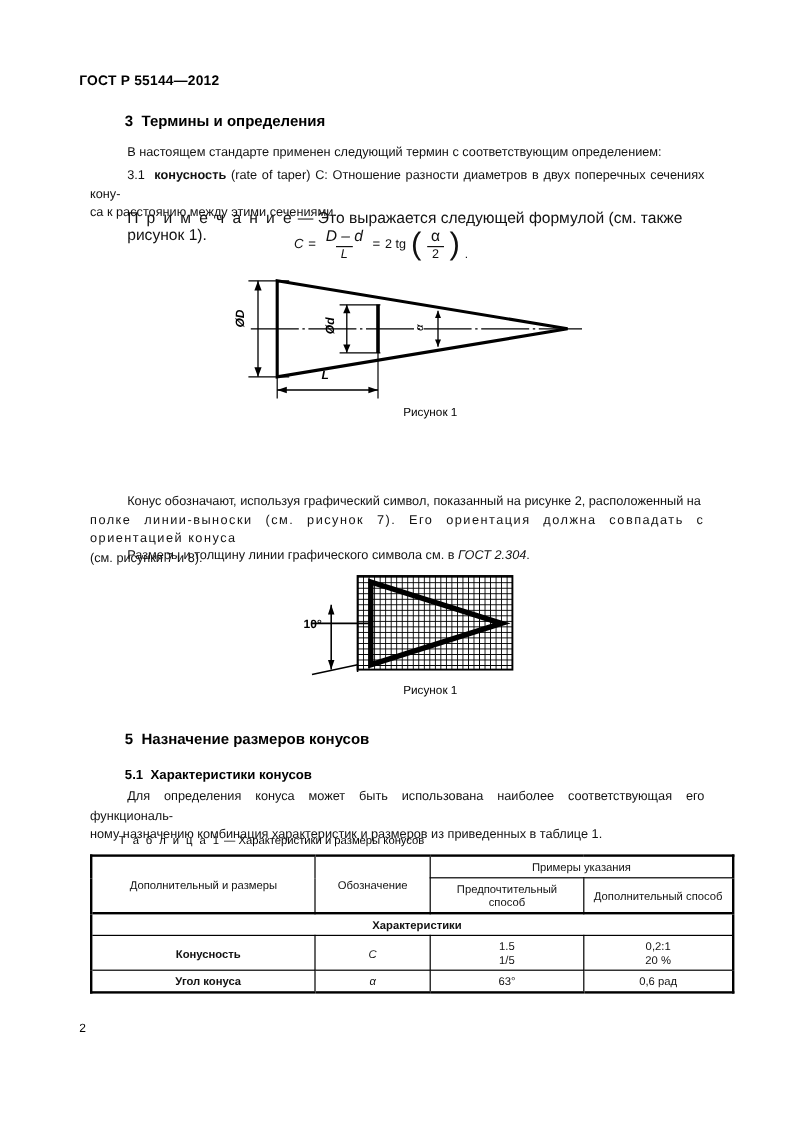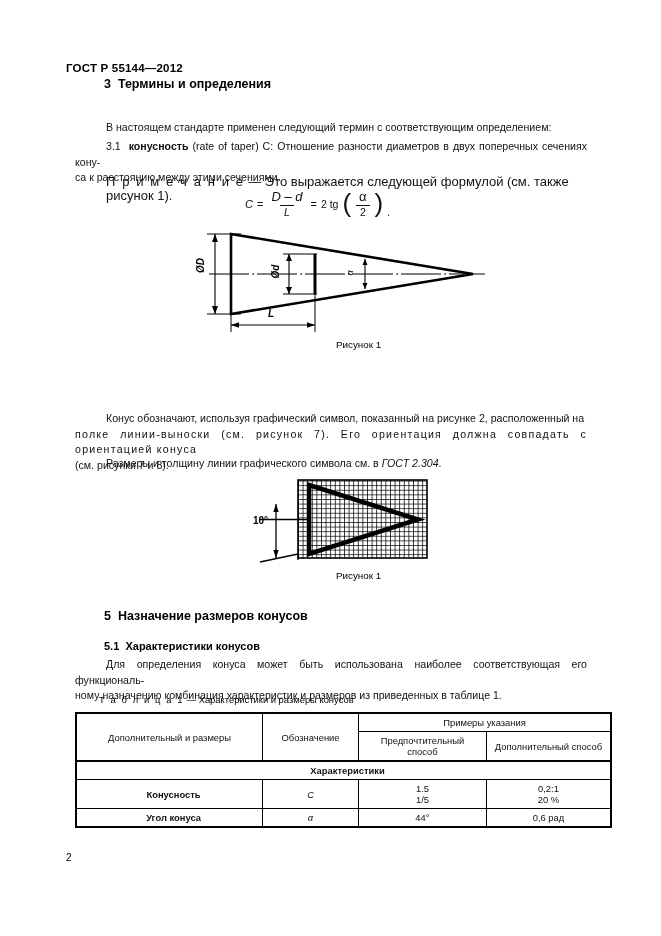--- a/index.html
+++ b/index.html
@@ -132,21 +132,21 @@
     font-size: 10px;
   }
 </style>
 </head>
 <body>
 
 <div class="page">
 
   <div class="hdr">ГОСТ Р 55144—2012</div>
 
-  <div class="h2" style="left:104px; top:77px;text-align:right;">
+  <div class="h2" style="left:104px; top:94px;text-align:right;">
     <span>3</span>&nbsp;&nbsp;<span>Термины и определения</span>
   </div>
 
   <div class="para nojust" style="left:106px; top:120px; width:480px;">В настоящем стандарте применен следующий термин с соответствующим определением:</div>
 
   <div class="para" style="left:75px; top:139px; width:512px;">
     <span style="margin-left:31px;">3.1</span>&nbsp;&nbsp;<b class="term">конусность</b><span> (rate of taper) C: Отношение разности диаметров в двух поперечных сечениях кону-</span><br>
     <span>са к расстоянию между этими сечениями.</span>
   </div>
 
@@ -290,21 +290,21 @@
         <span>1/5</span>
       </td>
       <td class="nb-r">
         <span>0,2:1</span><br>
         <span>20 %</span>
       </td>
     </tr>
     <tr>
       <td class="left nb-l outer-bot">Угол конуса</td>
       <td class="outer-bot" style="font-style:italic;">α</td>
-      <td class="outer-bot">44°</td>
+      <td class="outer-bot">63°</td>
       <td class="nb-r outer-bot">0,6 рад</td>
     </tr>
   </tbody>
     </table>
 
   <div class="pagenum">2</div>
 
 </div>
 
 </body></html>

